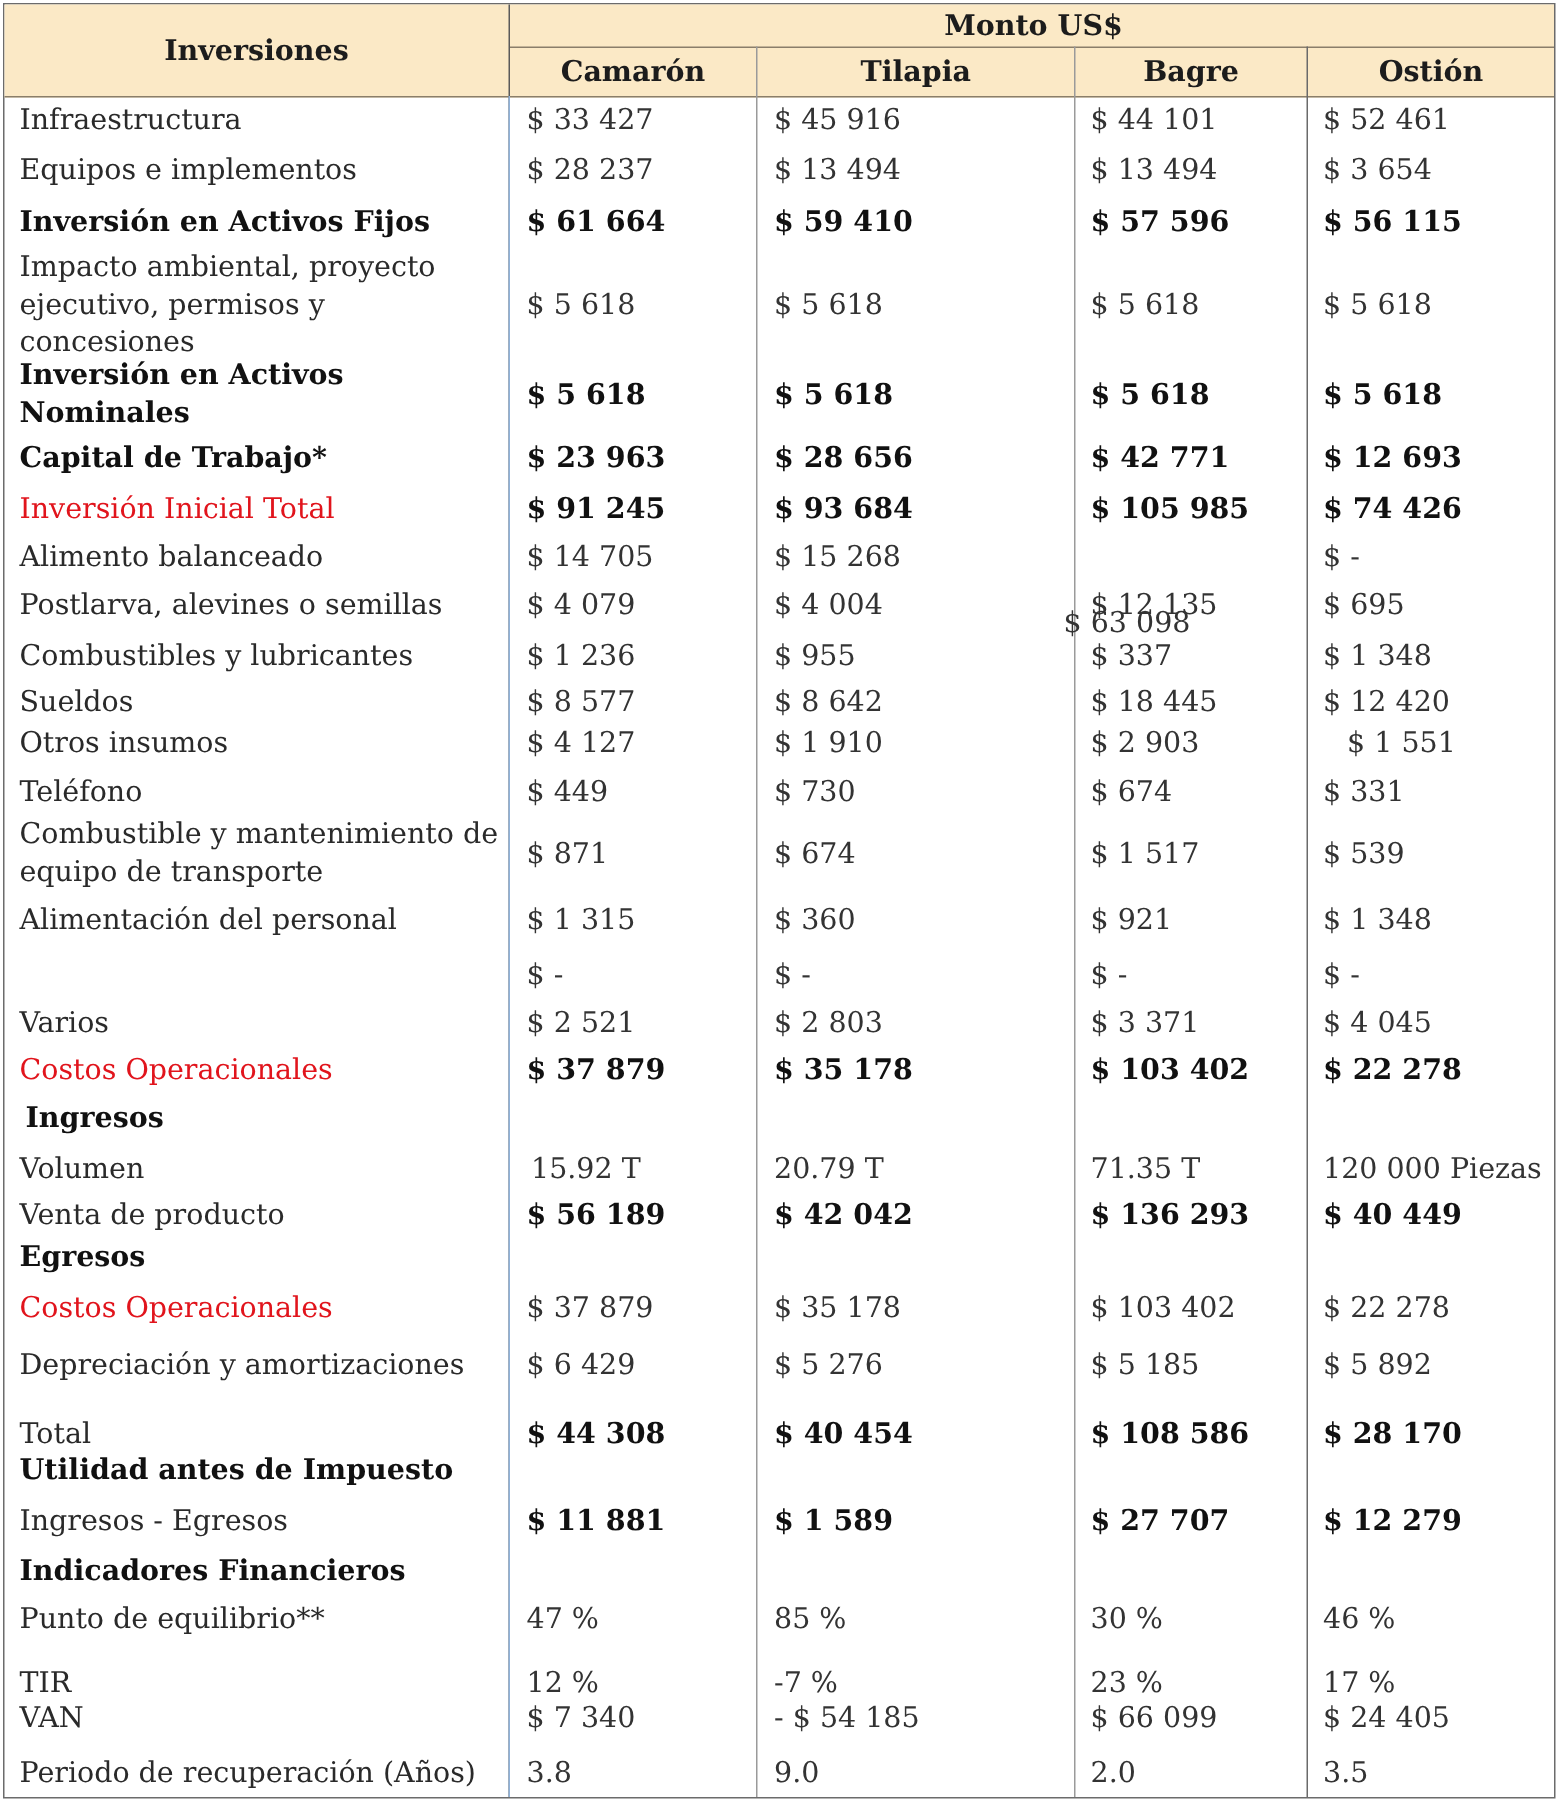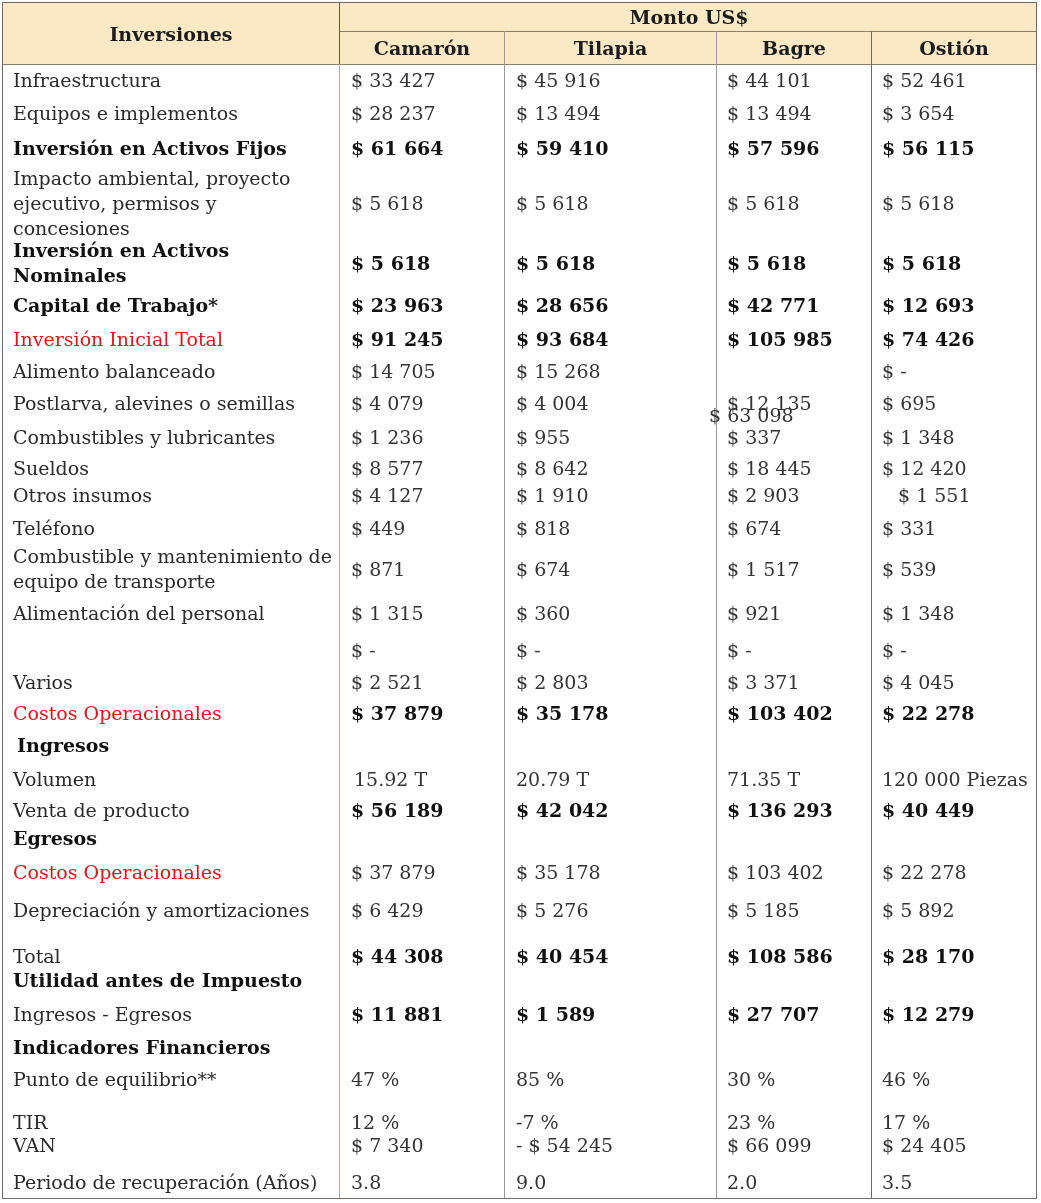--- a/index.html
+++ b/index.html
@@ -124,21 +124,21 @@
       <div class="row" style="top: 479px; height: 26px;">
         <div class="label" style="height: 26px; width: 320px;">Otros insumos</div>
         <div class="val" style="left: 348px; height: 26px;">$ 4 127</div>
         <div class="val" style="left: 513px; height: 26px;">$ 1 910</div>
         <div class="val" style="left: 724px; height: 26px;">$ 2 903</div>
         <div class="val" style="left: 879px; height: 26px; margin-left: 16px;">$ 1 551</div>
       </div>
       <div class="row" style="top: 510px; height: 30px;">
         <div class="label" style="height: 30px; width: 320px;">Teléfono</div>
         <div class="val" style="left: 348px; height: 30px;">$ 449</div>
-        <div class="val" style="left: 513px; height: 30px;">$ 818</div>
+        <div class="val" style="left: 513px; height: 30px;">$ 730</div>
         <div class="val" style="left: 724px; height: 30px;">$ 674</div>
         <div class="val" style="left: 879px; height: 30px;">$ 331</div>
       </div>
       <div class="row" style="top: 540px; height: 52px;">
         <div class="label" style="height: 52px; width: 320px;">Combustible y mantenimiento de equipo de transporte</div>
         <div class="val" style="left: 348px; height: 52px;">$ 871</div>
         <div class="val" style="left: 513px; height: 52px;">$ 674</div>
         <div class="val" style="left: 724px; height: 52px;">$ 1 517</div>
         <div class="val" style="left: 879px; height: 52px;">$ 539</div>
       </div>
@@ -249,21 +249,21 @@
       <div class="row" style="top: 1104px; height: 30px; text-decoration: underline;">
         <div class="label" style="height: 30px; width: 320px;">TIR</div>
         <div class="val" style="left: 348px; height: 30px;">12 %</div>
         <div class="val" style="left: 513px; height: 30px;">-7 %</div>
         <div class="val" style="left: 724px; height: 30px;">23 %</div>
         <div class="val" style="left: 879px; height: 30px;">17 %</div>
       </div>
       <div class="row" style="top: 1127px; height: 30px;">
         <div class="label" style="height: 30px; width: 320px;">VAN</div>
         <div class="val" style="left: 348px; height: 30px;">$ 7 340</div>
-        <div class="val" style="left: 513px; height: 30px;">- $ 54 245</div>
+        <div class="val" style="left: 513px; height: 30px;">- $ 54 185</div>
         <div class="val" style="left: 724px; height: 30px;">$ 66 099</div>
         <div class="val" style="left: 879px; height: 30px;">$ 24 405</div>
       </div>
       <div class="row" style="top: 1164px; height: 30px;">
         <div class="label" style="height: 30px; width: 320px;">Periodo de recuperación (Años)</div>
         <div class="val" style="left: 348px; height: 30px;">3.8</div>
         <div class="val" style="left: 513px; height: 30px;">9.0</div>
         <div class="val" style="left: 724px; height: 30px;">2.0</div>
         <div class="val" style="left: 879px; height: 30px;">3.5</div>
       </div>

